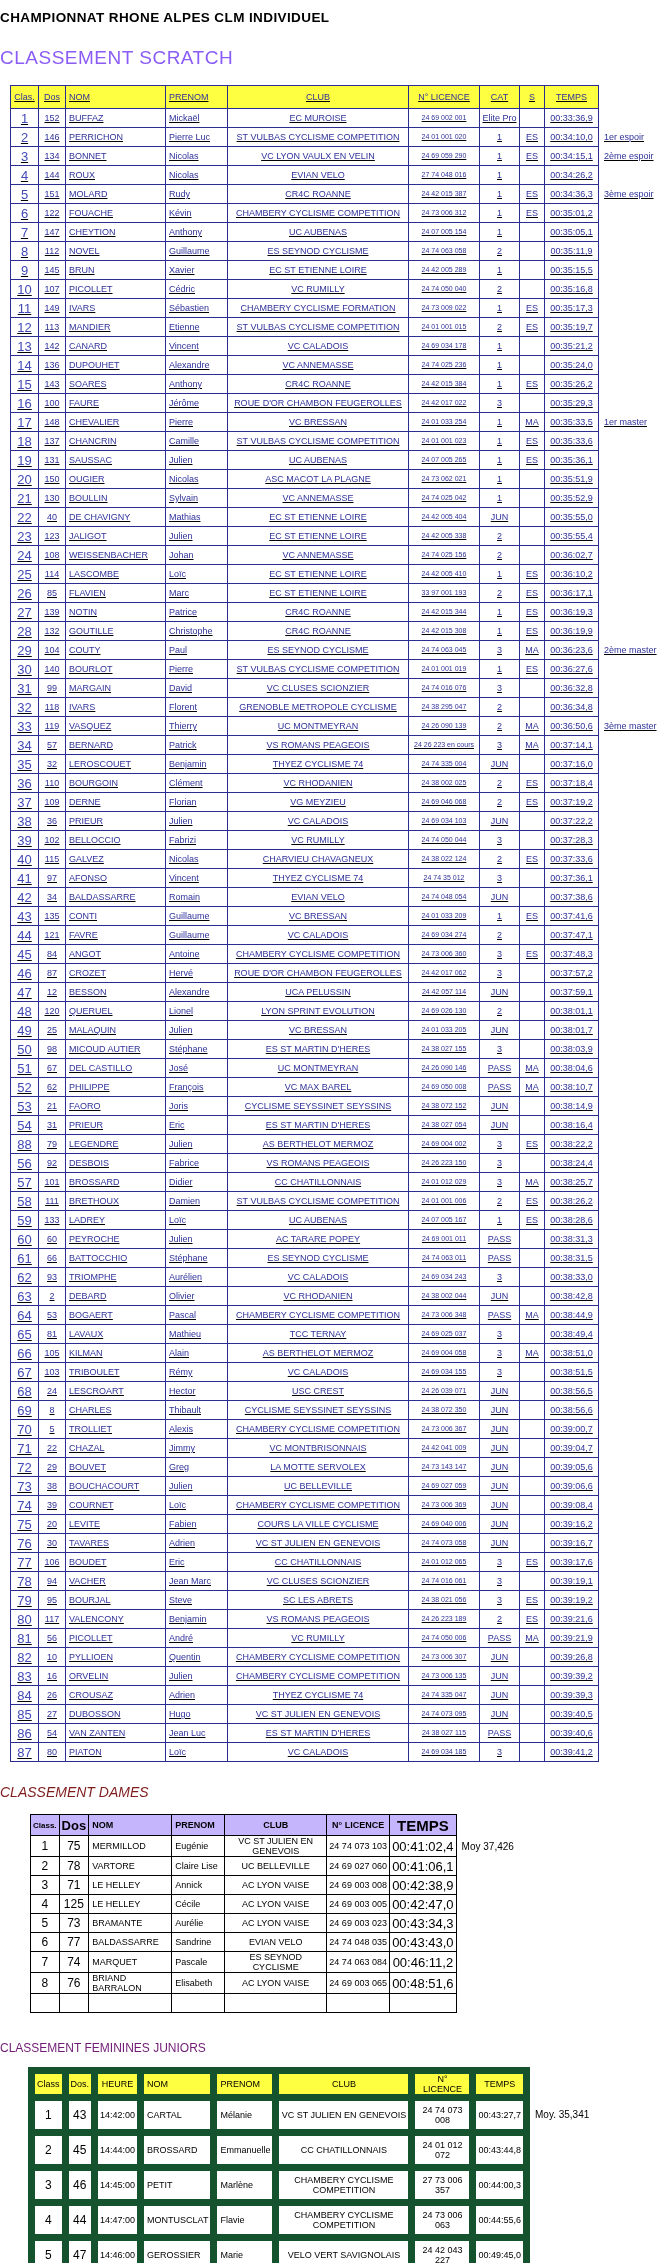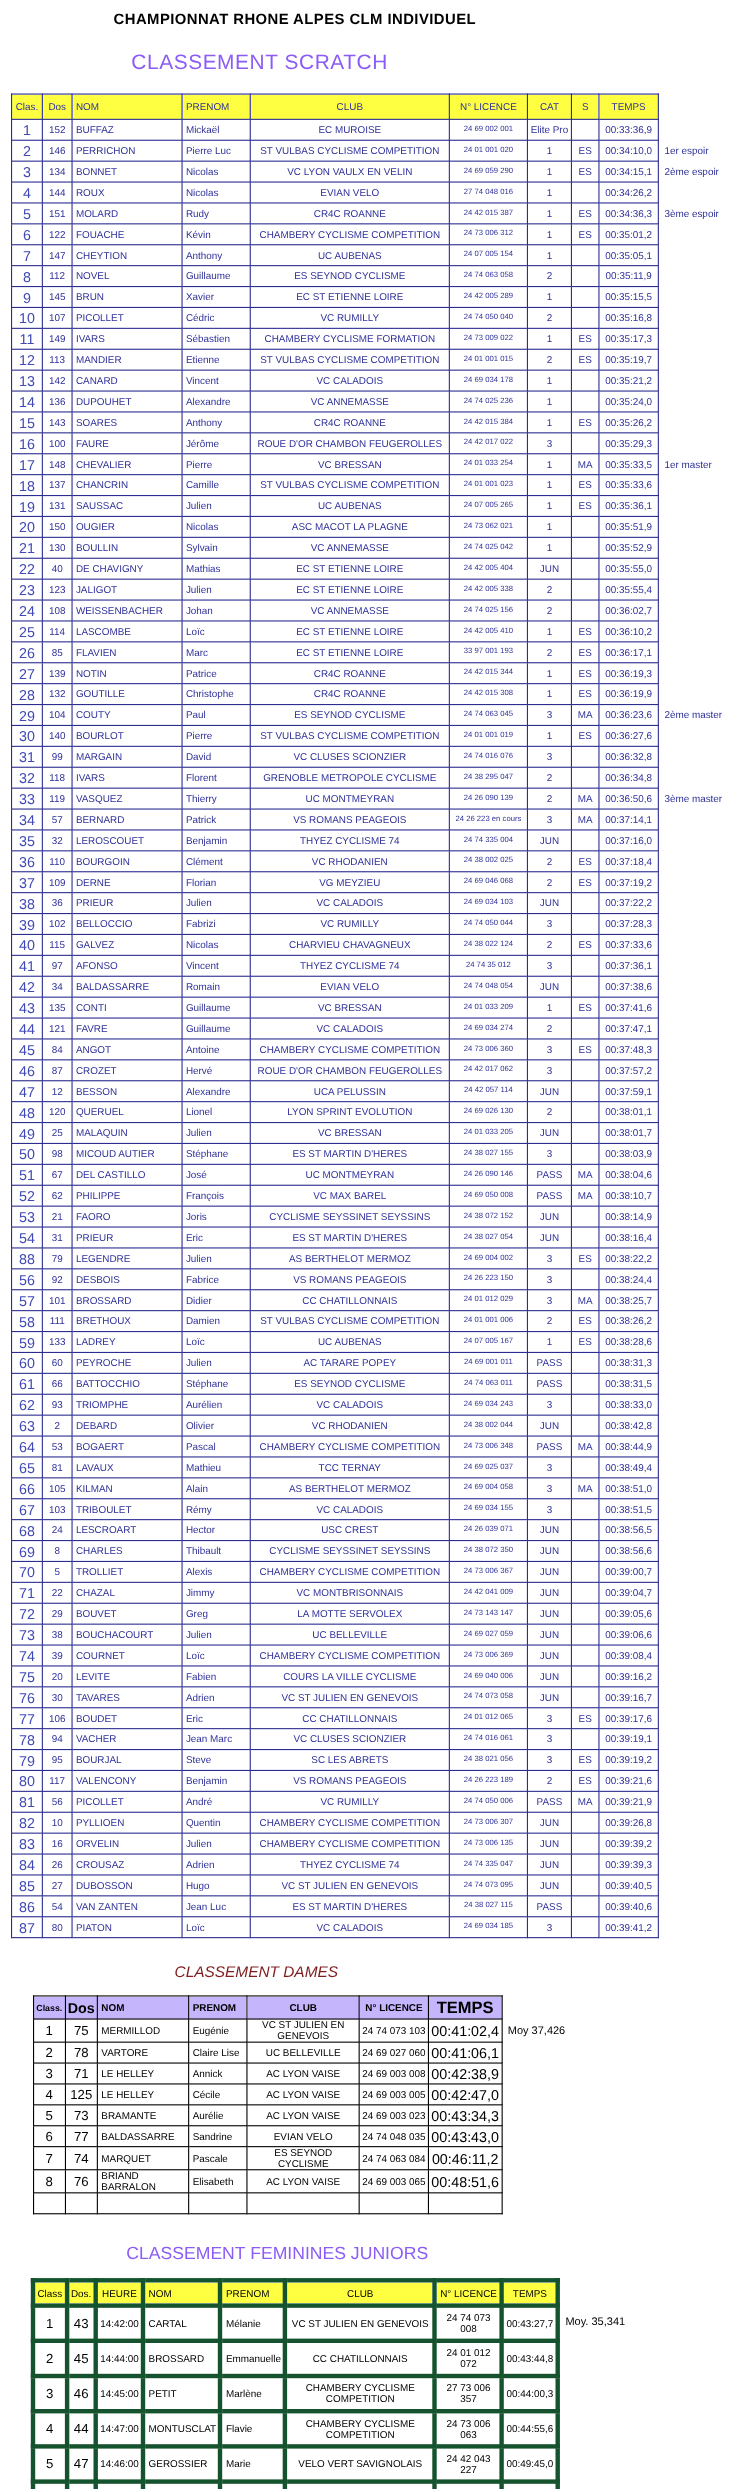--- a/index.html
+++ b/index.html
@@ -1,48 +1,48 @@
 <!DOCTYPE html>
 <html><head>
 <meta charset="utf-8">
 <style>
   html,body{margin:0;padding:0;background:#fff;}
   body{width:664px;font-family:"Liberation Sans",sans-serif;color:#000;}
 
-  .title-wrap{text-align:center;}
+  .title-wrap{}
   #main-title{width:536px;margin:10px 0 0 0;font-size:13.5px;font-weight:bold;letter-spacing:.4px;color:#000;}
   #scratch-title{width:472px;margin:22px 0 0 0;font-size:19px;font-weight:normal;letter-spacing:.5px;color:#8b5cf6;}
   #dames-title{width:466px;margin:22px 0 0 0;font-size:14px;font-weight:normal;color:#7f1d1d;font-style:italic;}
-  #juniors-title{width:504px;margin:28px 0 0 0;font-size:16px;font-weight:normal;color:#8b5cf6;}
+  #juniors-title{width:504px;margin:28px 0 0 0;font-size:12px;font-weight:normal;color:#701a75;}
 
   table.doc{border-collapse:collapse;table-layout:fixed;}
   table.doc td,table.doc th{overflow:hidden;padding:0 2px;text-align:center;font-weight:normal;}
 
   
-  #scratch-table{margin:16px 0 0 10px;}
+  #scratch-table{margin:16px 0 0 10px;text-decoration:underline;}
   #scratch-table .m{border:1px solid #2b2d90;color:#2f3199;font-size:9px;background:#fff;height:18px;}
   #scratch-table th.m{background:#ffff42;height:22px;}
   #scratch-table td.clas{font-size:13px;color:#4149b6;}
   #scratch-table .nom,#scratch-table .prenom{text-align:left;padding-left:3px;}
   #scratch-table .lic.fit{font-size:7px;line-height:1.1;}
 
   
   #dames-table{margin:14px 0 0 30px;}
   #dames-table .m{border:1px solid #000;color:#000;font-size:9px;background:#fff;height:18px;}
   #dames-table th.m{background:#c4b5fd;height:20px;font-weight:bold;}
   #dames-table th.dc{font-size:8px;}
   #dames-table th.ddos{font-size:13px;}
   #dames-table th.dtemps{font-size:15px;}
   #dames-table td.dc,#dames-table td.ddos{font-size:12px;}
   #dames-table td.dtemps{font-size:13px;}
   #dames-table .dnom,#dames-table .dprenom{text-align:left;padding-left:3px;}
 
   
   #juniors-table{margin:12px 0 0 28px;}
-  #juniors-table .m{border:4px solid #14532d;color:#000;font-size:9px;background:#fff;height:28px;}
+  #juniors-table .m{border:7px solid #14532d;color:#000;font-size:9px;background:#fff;height:28px;}
   #juniors-table th.m{background:#ffff42;height:19px;}
   #juniors-table td.jc,#juniors-table td.jdos{font-size:12px;}
   #juniors-table .jnom,#juniors-table .jprenom{text-align:left;padding-left:3px;}
 
   
   table.doc tr.first .m{border-top-width:2px;}
   table.doc tr.lastrow .m{border-bottom-width:2px;}
   table.doc .m.left{border-left-width:2px;}
   table.doc .m.edge{border-right-width:2px;}
 

